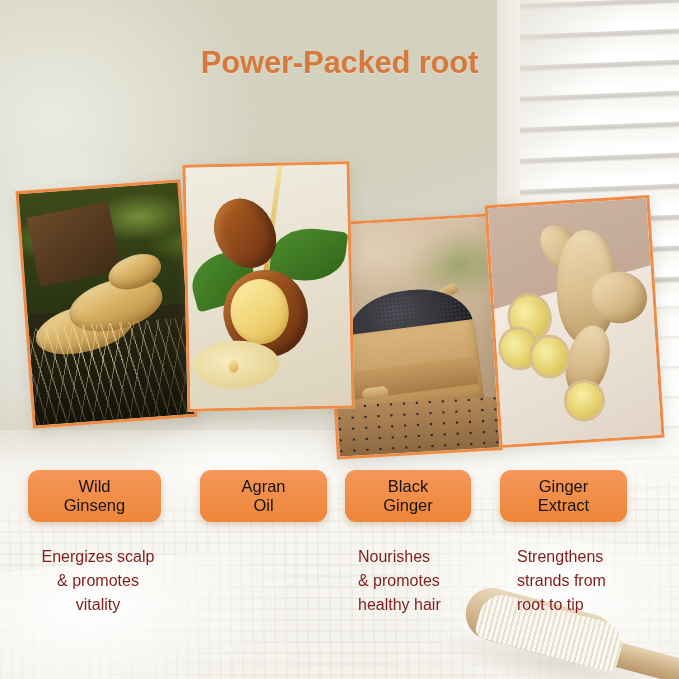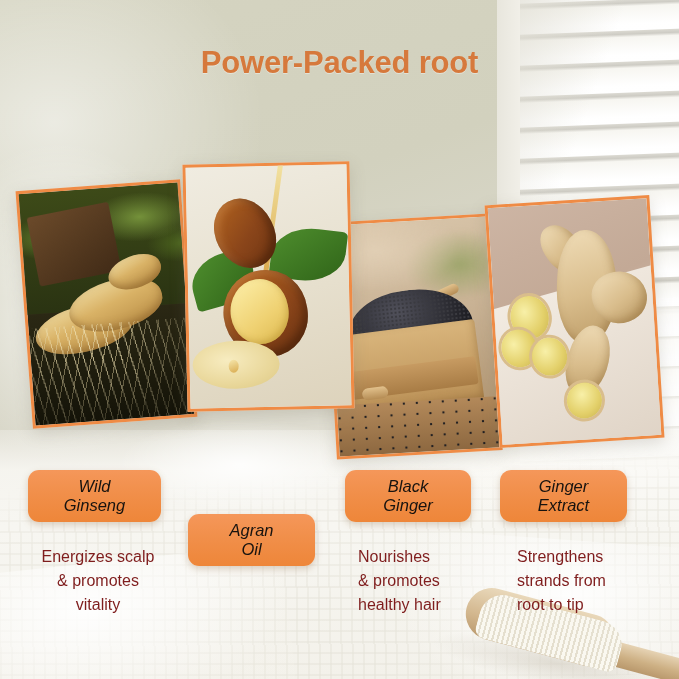--- a/index.html
+++ b/index.html
@@ -267,24 +267,24 @@
   .badge{
     position:absolute;
     top:470px;
     height:52px;
     border-radius:11px;
     background:linear-gradient(180deg,#f5975a 0%, #f18f4a 45%, #ee8639 100%);
     box-shadow:0 3px 7px rgba(140,100,60,.28);
     display:flex; align-items:center; justify-content:center;
     text-align:center;
     color:#17130f;
-    font-size:16.5px; font-weight:normal; line-height:19px;font-style:italic;
+    font-size:16.5px; font-weight:normal; line-height:19px;
   }
   #badge-0{ left:28px;  width:133px; }
-  #badge-1{ left:188px; width:127px;margin-top:44px; }
+  #badge-1{ left:200px; width:127px; }
   #badge-2{ left:345px; width:126px; }
   #badge-3{ left:500px; width:127px; }
   .badge span{ display:block; white-space:pre-line; }
 
   
   .descs{ position:absolute; inset:0; z-index:7; }
   .desc{
     position:absolute; top:545px;
     font-size:16px; line-height:24px; color:#7f1d1d;
     white-space:pre-line;

